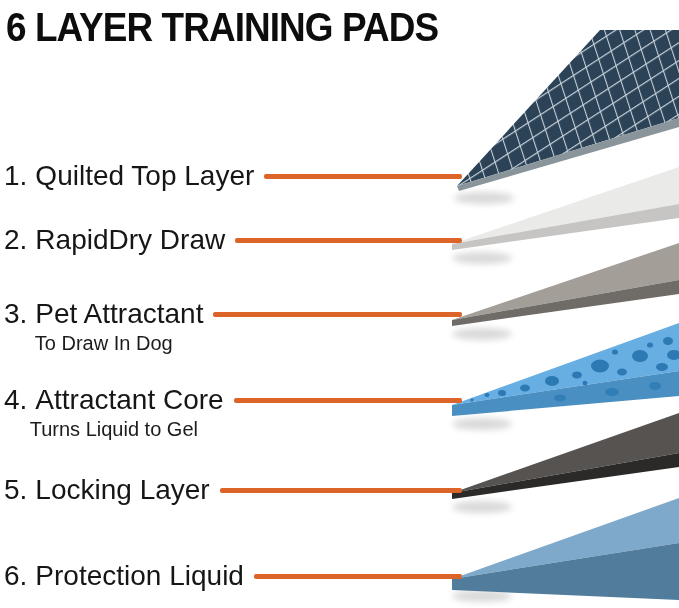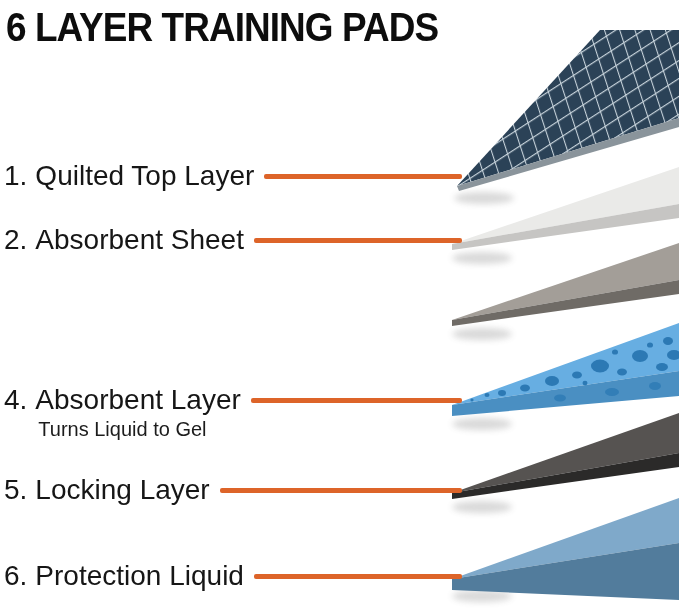--- a/index.html
+++ b/index.html
@@ -99,31 +99,40 @@
       <div class="main">
         <span class="num">1.</span><span>Quilted Top Layer</span>
       </div>
     </div>
     <div class="line"></div>
   </div>
 
   <div class="row" style="top:224px">
     <div class="lab">
       <div class="main">
-        <span class="num">2.</span><span>Absorbent Sheet</span>
+        <span class="num">2.</span><span>RapidDry Draw</span>
       </div>
     </div>
     <div class="line"></div>
   </div>
 
+  <div class="row" style="top:298px">
+    <div class="lab">
+      <div class="main">
+        <span class="num">3.</span><span>Pet Attractant</span>
+      </div>
+      <div class="sub">To Draw In Dog</div>
+    </div>
+    <div class="line"></div>
+  </div>
 
   <div class="row" style="top:384px">
     <div class="lab">
       <div class="main">
-        <span class="num">4.</span><span>Absorbent Layer</span>
+        <span class="num">4.</span><span>Attractant Core</span>
       </div>
       <div class="sub">Turns Liquid to Gel</div>
     </div>
     <div class="line"></div>
   </div>
 
   <div class="row" style="top:474px">
     <div class="lab">
       <div class="main">
         <span class="num">5.</span><span>Locking Layer</span>

